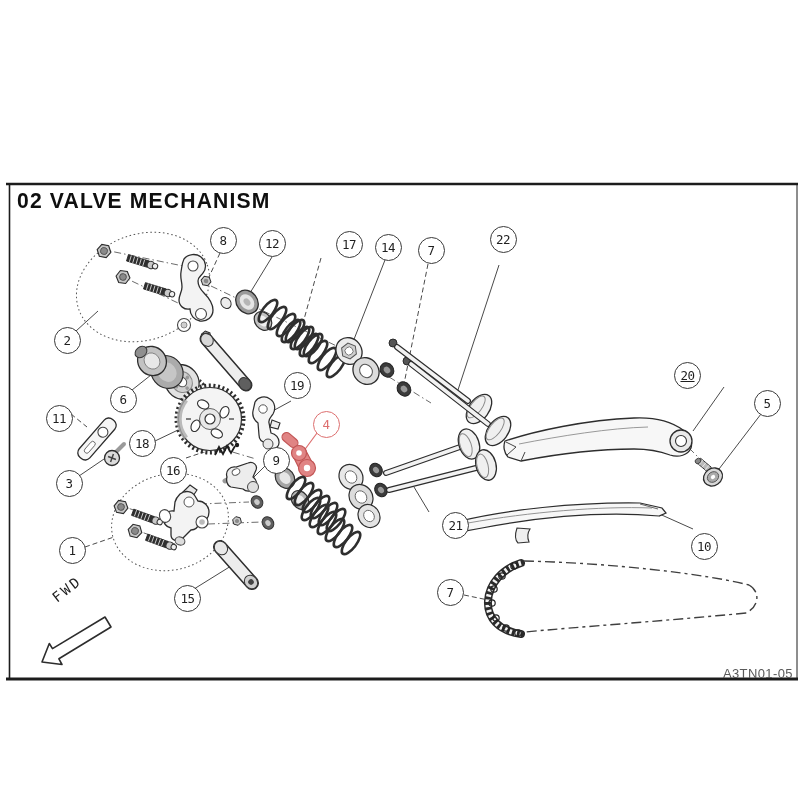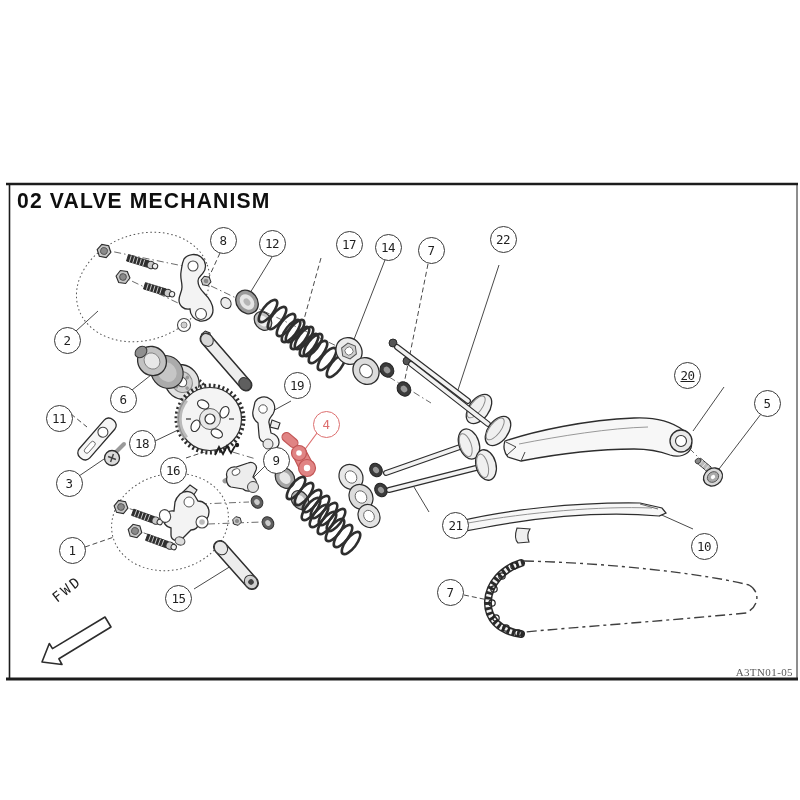--- a/index.html
+++ b/index.html
@@ -2,21 +2,21 @@
 <html><head>
 <meta charset="utf-8">
 <style>
   html,body{margin:0;padding:0;background:#fff;}
   .stage{position:relative;width:800px;height:800px;background:#fff;overflow:hidden;
          font-family:"Liberation Sans",sans-serif;}
   .stage svg{position:absolute;left:0;top:0;}
   .title{position:absolute;left:17px;top:188px;font-size:22px;font-weight:800;
          letter-spacing:1.2px;color:#0f0f0f;transform:scaleX(.96);transform-origin:left top;
          white-space:nowrap;}
-  .code{position:absolute;right:7px;top:666px;font-size:11px;color:#5a5a5a;letter-spacing:.4px;font-family:Liberation Serif, serif;}
+  .code{position:absolute;right:7px;top:666px;font-size:13px;color:#5a5a5a;letter-spacing:.4px;}
   .callout{position:absolute;width:27px;height:27px;box-sizing:border-box;
            border:1.4px solid #3a3a3a;border-radius:50%;background:#fff;
            display:flex;align-items:center;justify-content:center;
            font-family:"DejaVu Sans Mono",monospace;font-size:12.5px;color:#1f1f1f;
            letter-spacing:-.5px;}
   .callout.hl{border-color:#dd6f6f;color:#dd6f6f;}
 </style>
 </head>
 <body>
 
@@ -442,21 +442,21 @@
       <div class="callout" style="left: 753.5px; top: 389.5px;">5</div>
       <div class="callout" style="left: 109.5px; top: 385.5px;">6</div>
       <div class="callout" style="left: 436.5px; top: 578.5px;">7</div>
       <div class="callout" style="left: 209.5px; top: 226.5px;">8</div>
       <div class="callout" style="left: 262.5px; top: 446.5px;">9</div>
       <div class="callout" style="left: 690.5px; top: 520.5px; margin-top: 12px;">10</div>
       <div class="callout" style="left: 45.5px; top: 404.5px;">11</div>
       <div class="callout" style="left: 258.5px; top: 229.5px;">12</div>
       <div class="callout" style="left: 417.5px; top: 236.5px;">7</div>
       <div class="callout" style="left: 374.5px; top: 233.5px;">14</div>
-      <div class="callout" style="left: 165px; top: 584.5px;">15</div>
+      <div class="callout" style="left: 174px; top: 584.5px;">15</div>
       <div class="callout" style="left: 159.5px; top: 457px;">16</div>
       <div class="callout" style="left: 309.5px; top: 230.5px; margin-left: 26px;">17</div>
       <div class="callout" style="left: 128.5px; top: 429.5px; text-align: right;">18</div>
       <div class="callout" style="left: 283.5px; top: 372px;">19</div>
       <div class="callout" style="left: 674px; top: 361.5px; text-decoration: underline;">20</div>
       <div class="callout" style="left: 442px; top: 511.5px;">21</div>
       <div class="callout" style="left: 489.5px; top: 226px;">22</div>
     </div>
 
 </div>

